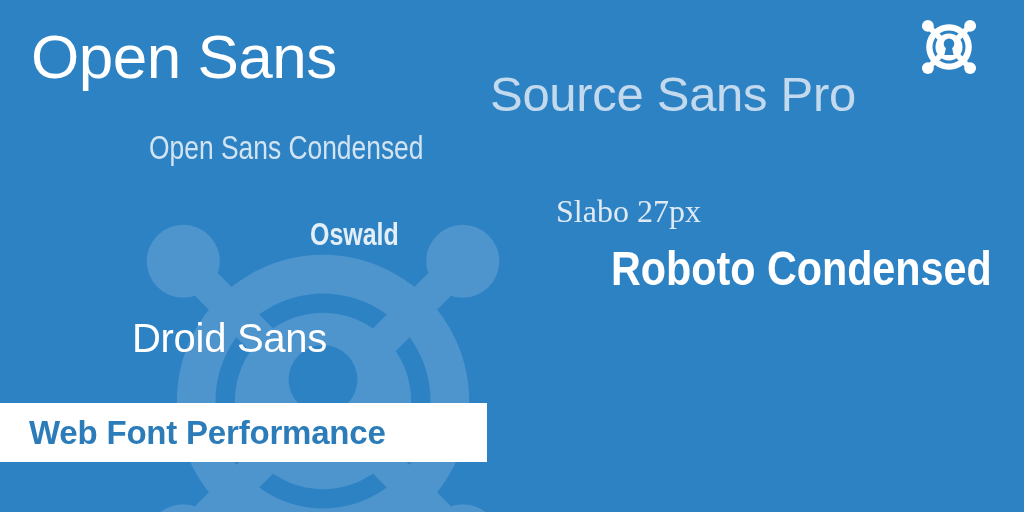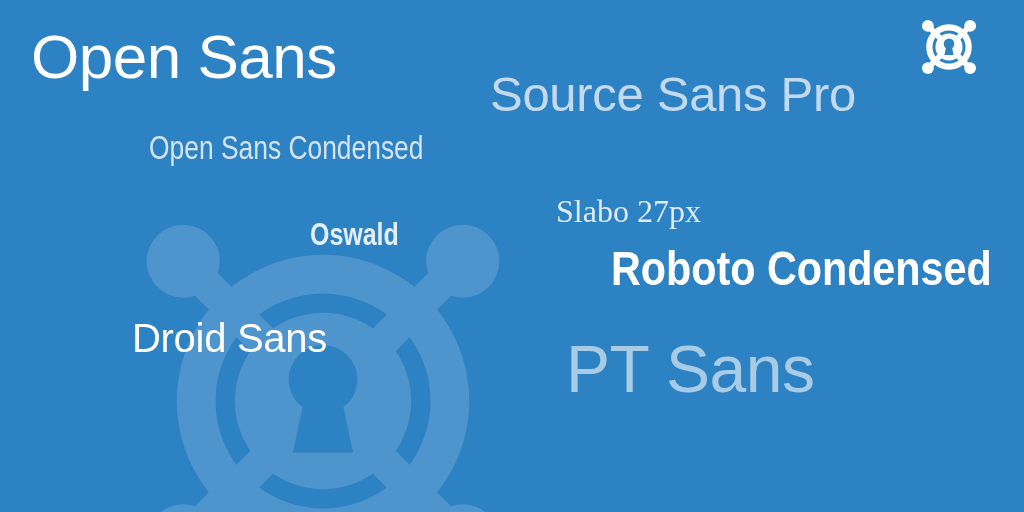--- a/index.html
+++ b/index.html
@@ -139,16 +139,18 @@
     </svg>
   </div>
 
   <div class="fw f-open-sans">Open Sans</div>
   <div class="fw f-source-sans-pro">Source Sans Pro</div>
   <div class="fw f-open-sans-cond">Open Sans Condensed</div>
   <div class="fw f-slabo">Slabo 27px</div>
   <div class="fw f-oswald">Oswald</div>
   <div class="fw f-roboto-cond">Roboto Condensed</div>
   <div class="fw f-droid-sans">Droid Sans</div>
-  <div class="fw f-pt-sans">PT Sans</div>
 
+  <div id="headline-banner">
+    <span id="headline-text">Web Font Performance</span>
+  </div>
 
 </div>
 
 </body></html>

